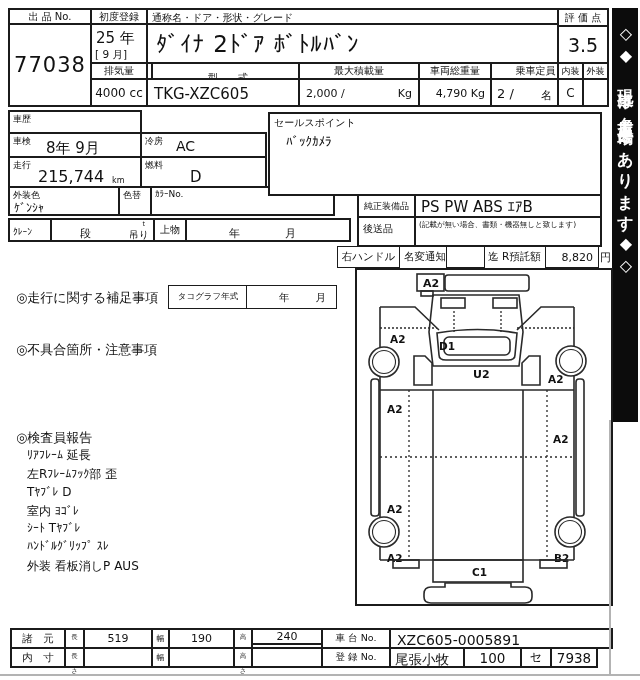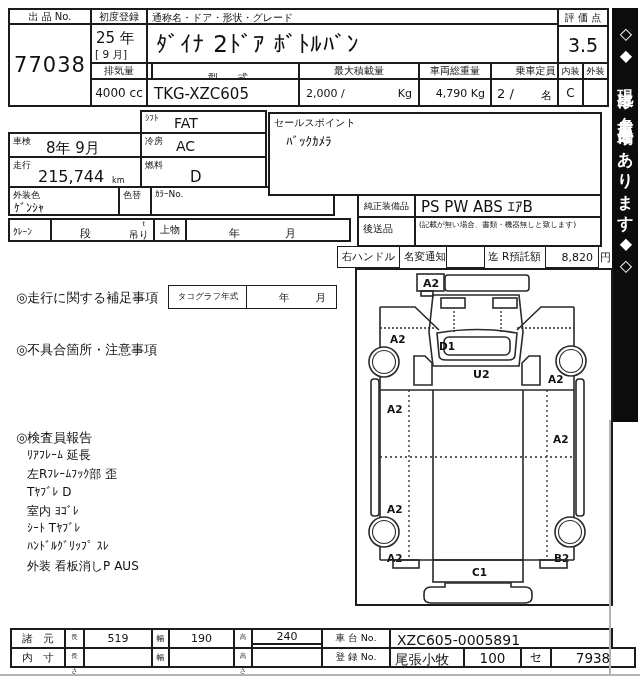--- a/index.html
+++ b/index.html
@@ -99,23 +99,23 @@
       <span>C</span>
     </div>
   <div class="cell ctr" style="left:582px;top:78px;width:27px;height:29px;font-size:12px">
       <span></span>
     </div>
 
   <div class="vband">
       <span>◇◆ 現車は名古屋会場にあります ◆◇</span>
     </div>
 
-  <div class="cell" style="left:140px;top:110px;width:127px;height:24px">
-      <span class="lbl">ｼﾌﾄ</span>
-      <span class="txt" style="left:32px;top:3px;font-size:14px">FAT</span>
+  <div class="cell" style="left:8px;top:110px;width:134px;height:24px">
+      <span class="lbl">車歴</span>
+      <span class="txt" style="left:40px;top:5px;font-size:13px"></span>
     </div>
 
   <div class="cell" style="left:8px;top:132px;width:134px;height:26px">
       <span class="lbl">車検</span>
       <span class="txt" style="left:36px;top:5px;font-size:15px">8年  9月</span>
     </div>
   <div class="cell" style="left:140px;top:132px;width:127px;height:26px">
       <span class="lbl">冷房</span>
       <span class="txt" style="left:34px;top:4px;font-size:14px">AC</span>
     </div>
@@ -322,19 +322,19 @@
     </div>
   <div class="cell" style="left:389px;top:647px;width:76px;height:21px">
       <span class="txt" style="left:4px;top:2px;font-size:13.5px">尾張小牧</span>
     </div>
   <div class="cell ctr" style="left:463px;top:647px;width:59px;height:21px;font-size:13.5px">
       <span>100</span>
     </div>
   <div class="cell ctr" style="left:520px;top:647px;width:32px;height:21px;font-size:12px">
       <span>セ</span>
     </div>
-  <div class="cell ctr" style="left:550px;top:647px;width:86px;height:21px;font-size:13.5px">
+  <div class="cell ctr" style="left:550px;top:647px;width:48px;height:21px;font-size:13.5px">
       <span>7938</span>
     </div>
 
   <div class="grayline" style="left:609px;top:420px;width:2px;height:256px"></div>
   <div class="grayline" style="left:0px;top:674px;width:640px;height:2px"></div>
 </div>
 
 </body></html>

